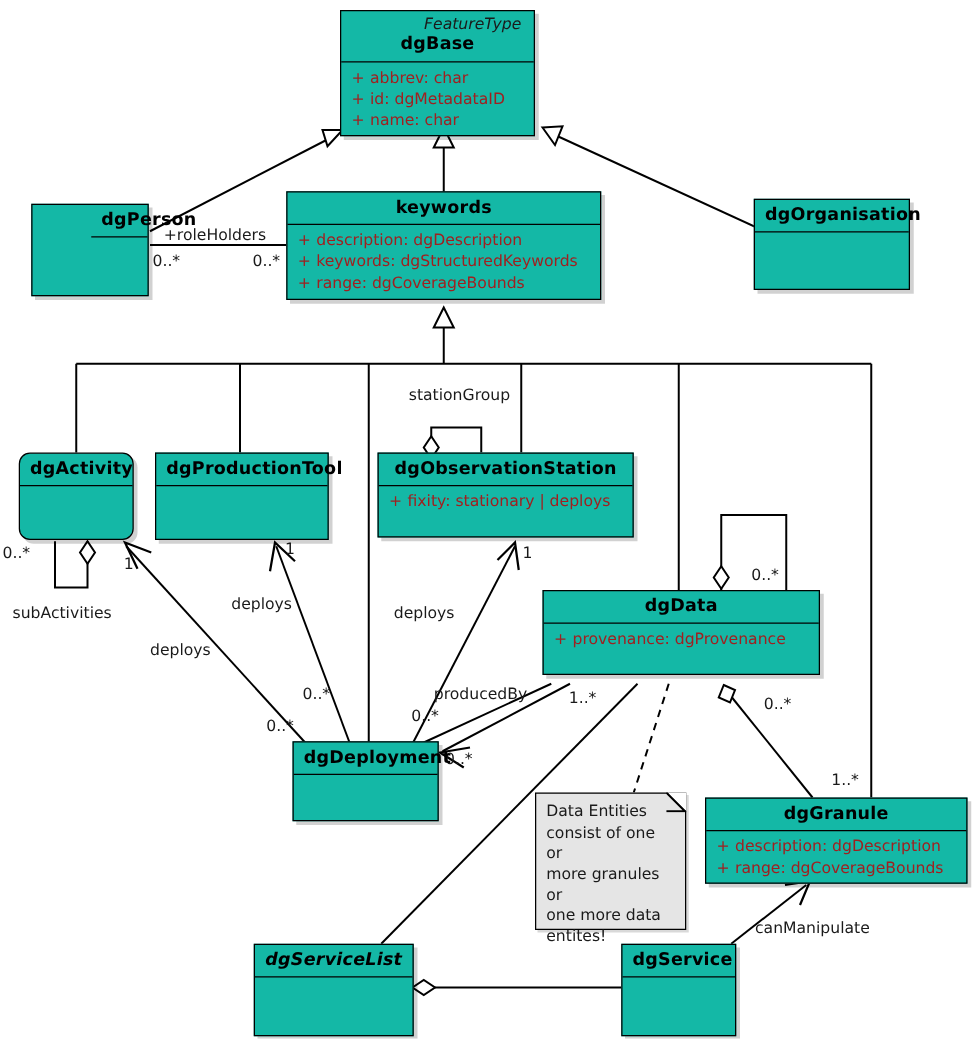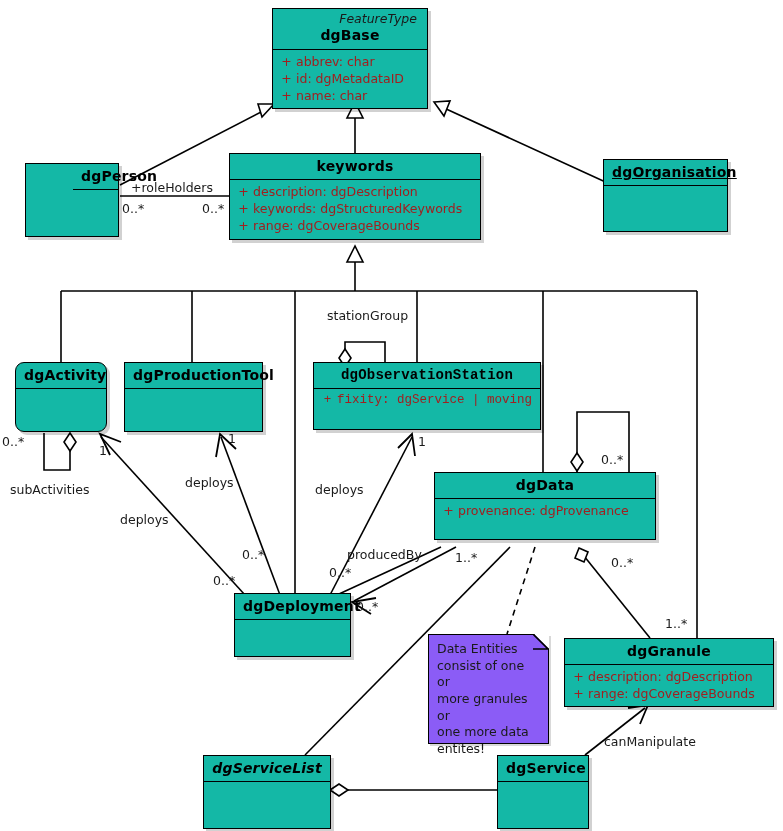--- a/index.html
+++ b/index.html
@@ -110,21 +110,21 @@
     color: #a02020;
   }
   .uml-empty {
     height: 46px;
   }
 
   
   .uml-note {
     position: absolute;
     box-sizing: border-box;
-    background: #8b5cf6;
+    background: #e5e5e5;
     border: 1.6px solid #000000;
     box-shadow: 2px 2px 0 rgba(0,0,0,0.15);
     font-size: 12.5px;
     color: #1a1a1a;
     padding: 6px 8px 5px 8px;
     line-height: 1.33;
   }
   .note-fold {
     position: absolute;
     right: -1px;
@@ -319,49 +319,49 @@
         <span class="attr-vis">+</span>
         <span class="attr-txt">keywords: dgStructuredKeywords</span>
       </div>
       <div class="attr-row">
         <span class="attr-vis">+</span>
         <span class="attr-txt">range: dgCoverageBounds</span>
       </div>
     </div>
   </div>
 
-  <div class="uml-class" style="left:603px; top:159px; width:125px;text-decoration:underline;">
+  <div class="uml-class" style="left:603px; top:159px; width:125px;">
     <div class="uml-head">
       <span class="cls-name">dgOrganisation</span>
     </div>
     <div class="uml-empty" style="height:45px;"></div>
   </div>
 
   <div class="uml-class" style="left:15px; top:362px; width:92px;border-radius:9px;">
     <div class="uml-head">
       <span class="cls-name">dgActivity</span>
     </div>
     <div class="uml-empty" style="height:42px;"></div>
   </div>
 
   <div class="uml-class" style="left:124px; top:362px; width:139px;">
     <div class="uml-head">
       <span class="cls-name">dgProductionTool</span>
     </div>
     <div class="uml-empty" style="height:42px;"></div>
   </div>
 
-  <div class="uml-class" style="left:313px; top:362px; width:228px;font-family:Liberation Mono, monospace;">
+  <div class="uml-class" style="left:302px; top:362px; width:205px;">
     <div class="uml-head">
       <span class="cls-name">dgObservationStation</span>
     </div>
     <div class="uml-attrs" style="padding-bottom:20px;">
       <div class="attr-row">
         <span class="attr-vis">+</span>
-        <span class="attr-txt">fixity: dgService | moving</span>
+        <span class="attr-txt">fixity: stationary | deploys</span>
       </div>
     </div>
   </div>
 
   <div class="uml-class" style="left:434px; top:472px; width:222px;">
     <div class="uml-head">
       <span class="cls-name">dgData</span>
     </div>
     <div class="uml-attrs" style="padding-bottom:20px;">
       <div class="attr-row">

